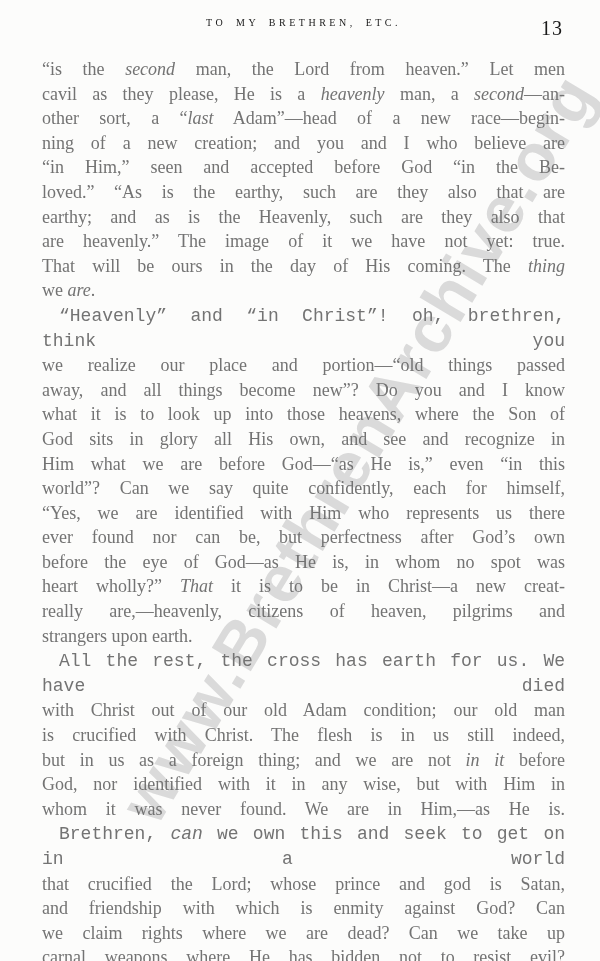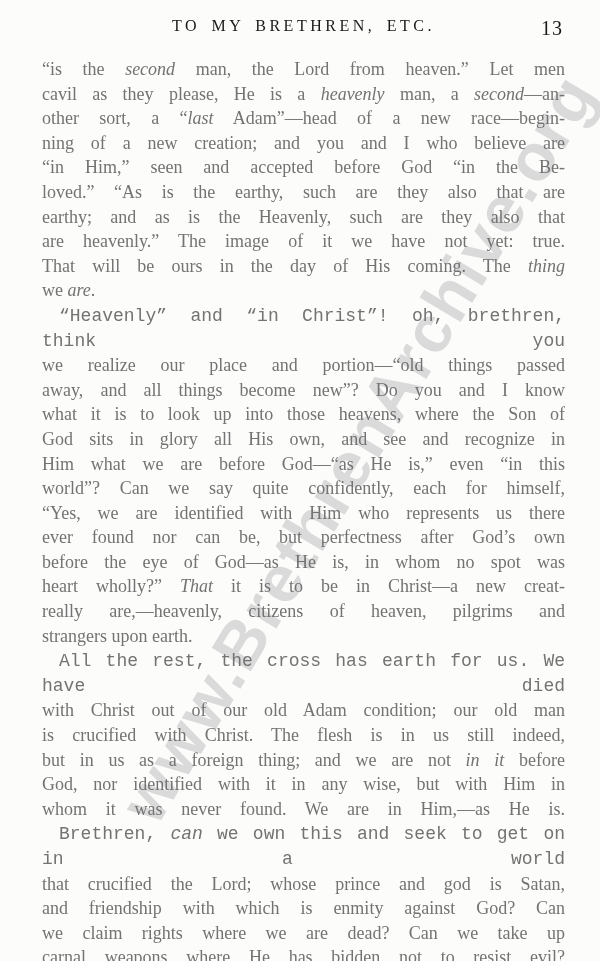--- a/index.html
+++ b/index.html
@@ -30,21 +30,21 @@
   .running-head {
     position: absolute;
     top: 17px; left: 42px; right: 35px;
     height: 22px;
     z-index: 1;
   }
   .running-head .title {
     position: absolute;
     left: 0; right: 0;
     text-align: center;
-    font-size: 16px;
+    font-size: 10px;
     letter-spacing: 3.5px;
     word-spacing: 4px;
     color: #191919;
   }
   .running-head .page-num {
     position: absolute;
     right: 2px; top: 0;
     font-size: 20px;
     letter-spacing: 1px;
     color: #191919;

